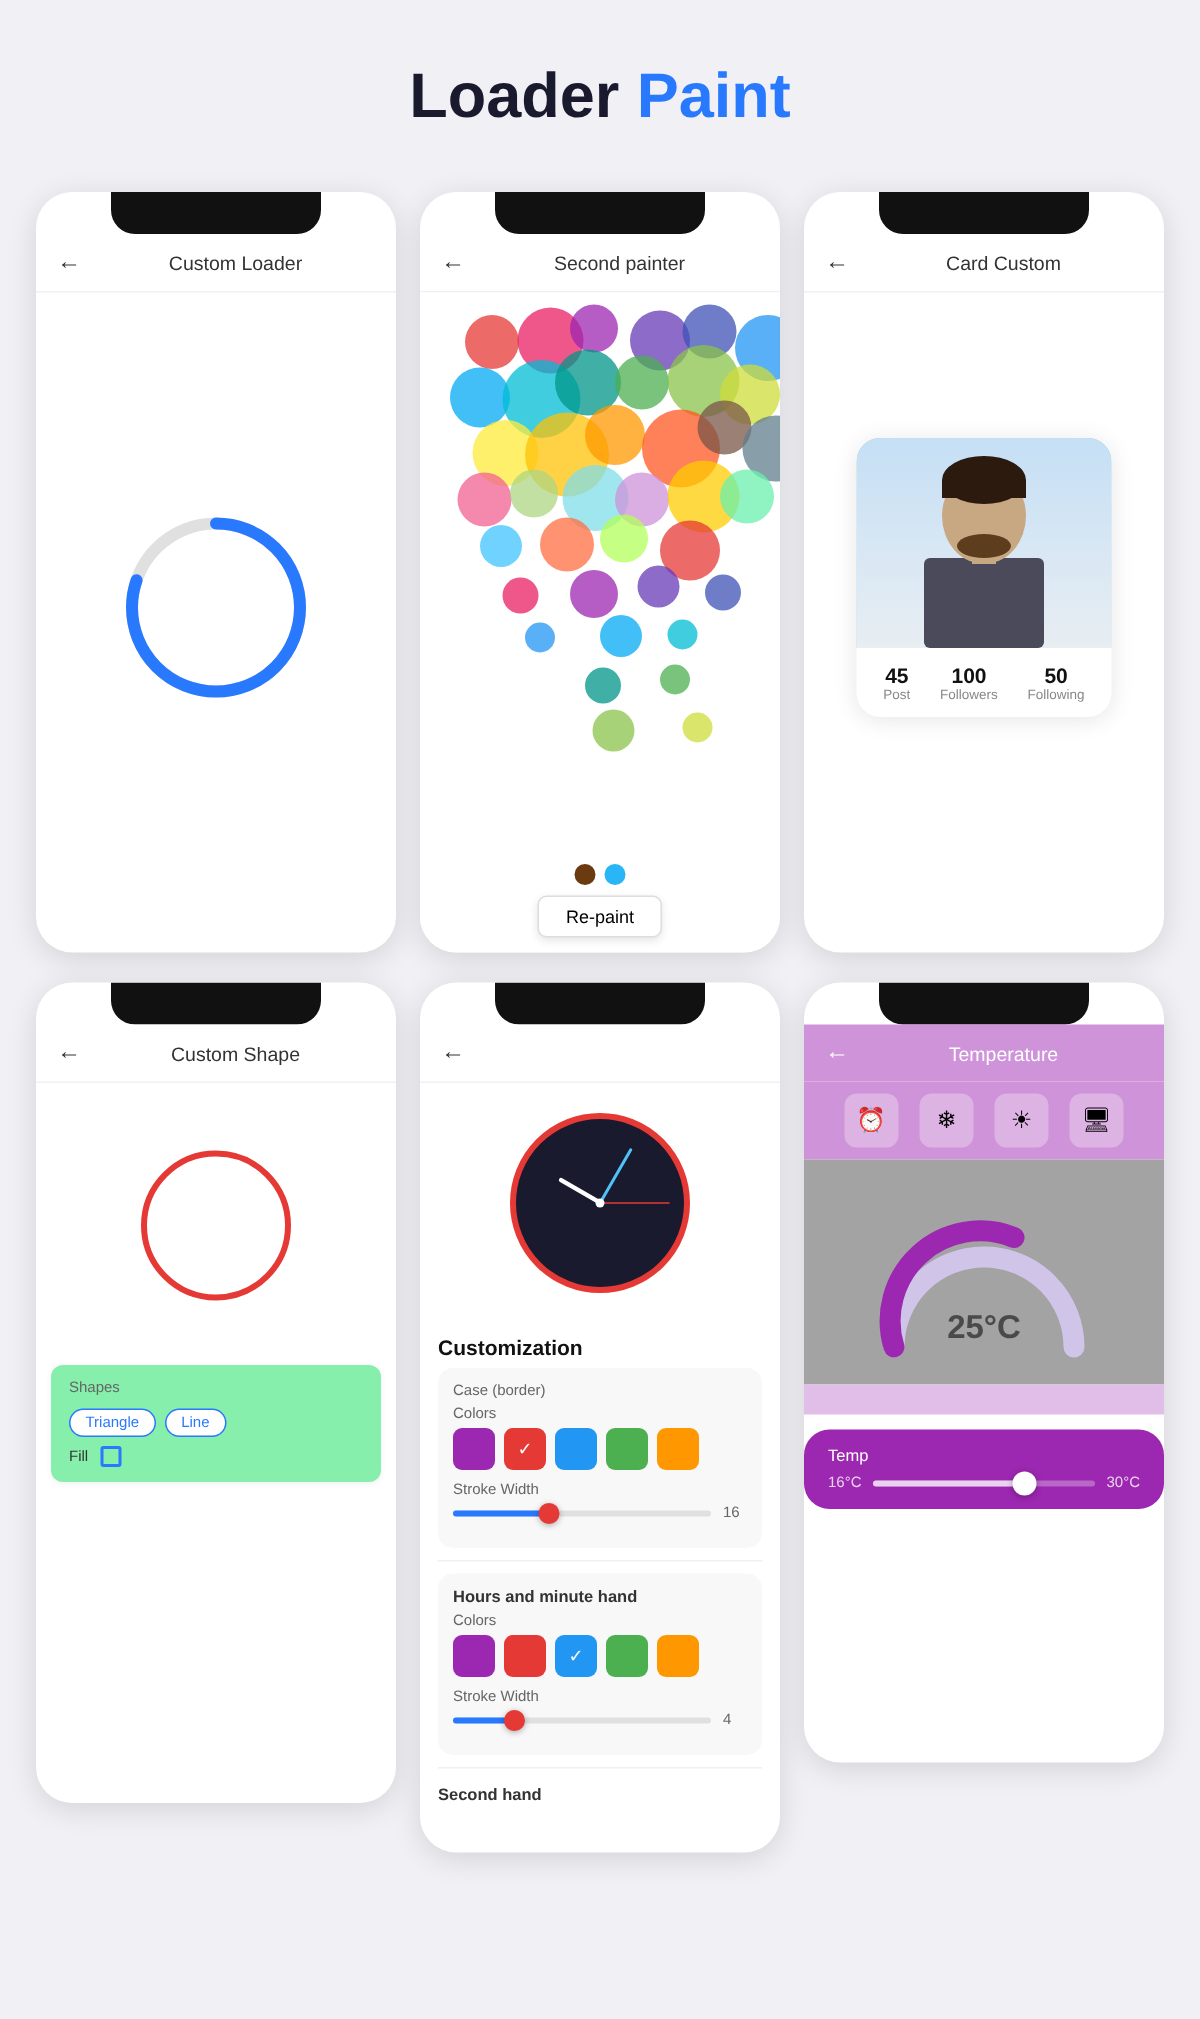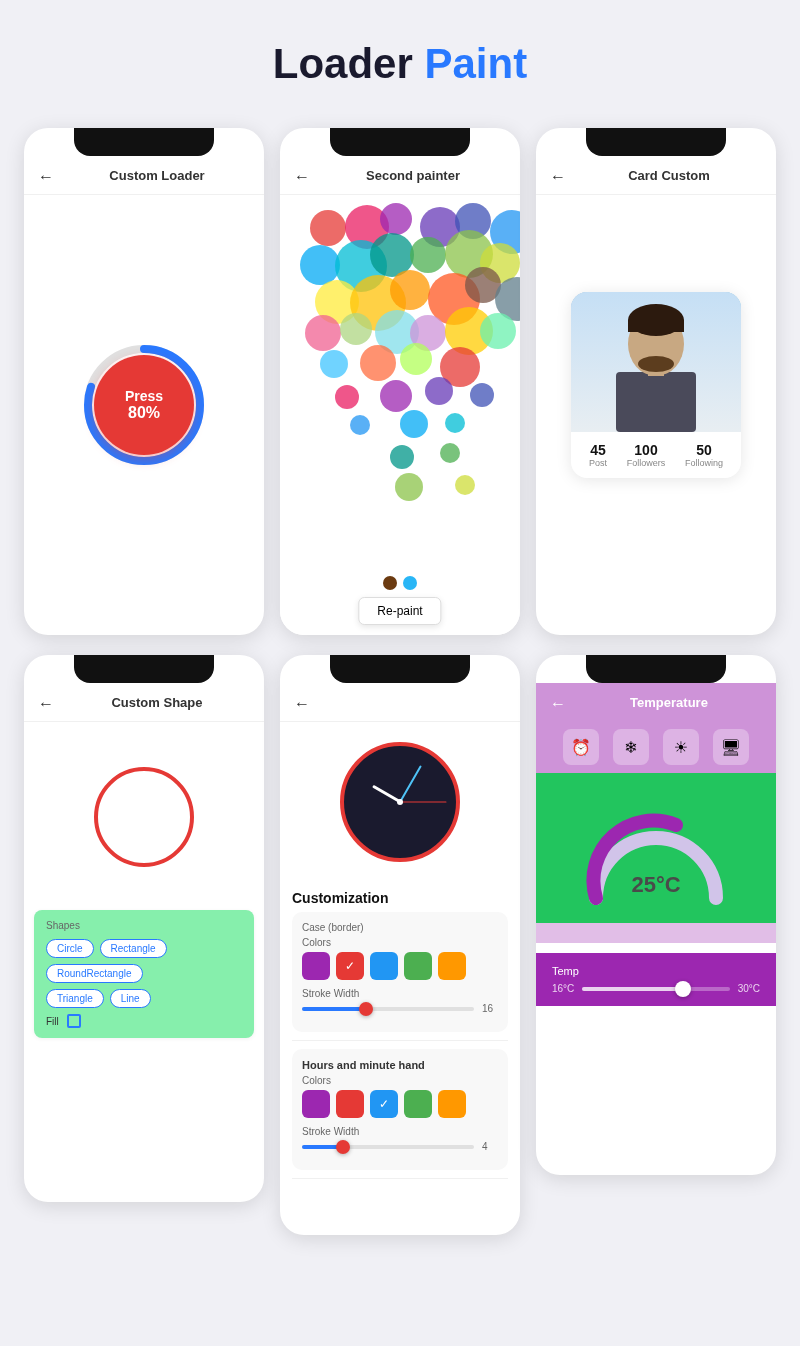--- a/index.html
+++ b/index.html
@@ -53,21 +53,21 @@
       background: #fff;
     }
     .phone-header .back-arrow {
       font-size: 16px;
       color: #333;
       margin-right: 10px;
     }
     .phone-header .title {
       font-size: 13px;
       color: #333;
-      font-weight: 700;
+      font-weight: 400;
       flex: 1;
       text-align: center;
     }
     .phone-content {
       padding: 0;
       min-height: 420px;
     }
 
     
     .loader-content {
@@ -385,39 +385,40 @@
       width: 36px;
       height: 36px;
       background: rgba(255,255,255,0.3);
       border-radius: 8px;
       display: flex;
       align-items: center;
       justify-content: center;
       font-size: 16px;
     }
     .temp-gauge-area {
-      background: #22c55e;
+      background: #a3a3a3;
       display: flex;
       align-items: flex-start;
       justify-content: center;
       padding: 30px 0 20px;
     }
     .gauge-container {
       position: relative;
       width: 160px;
       height: 100px;
     }
     .gauge-container svg {
       position: absolute;
       top: 0; left: 0;
     }
     .temp-slider-section {
       background: #9c27b0;
       padding: 12px 16px;
       margin-top: 10px;
+      border-radius: 17px;
     }
     .temp-slider-label {
       font-size: 11px;
       color: #fff;
       margin-bottom: 6px;
     }
     .temp-slider-row {
       display: flex;
       align-items: center;
       gap: 8px;
@@ -467,24 +468,20 @@
       <span class="title">Custom Loader</span>
     </div>
     <div class="phone-content loader-content">
       <div class="progress-ring-container">
         <svg width="130" height="130" viewBox="0 0 130 130">
 
           <circle cx="65" cy="65" r="56" fill="none" stroke="#e0e0e0" stroke-width="8"></circle>
 
           <circle cx="65" cy="65" r="56" fill="none" stroke="#2979ff" stroke-width="8" stroke-dasharray="352" stroke-dashoffset="70" stroke-linecap="round" transform="rotate(-90 65 65)"></circle>
         </svg>
-        <button class="press-btn">
-          <span>Press</span>
-          <span class="pct">80%</span>
-        </button>
       </div>
     </div>
   </div>
 
   <div class="phone" style="width:240px;">
     <div class="phone-notch"></div>
     <div class="phone-header">
       <span class="back-arrow">←</span>
       <span class="title">Second painter</span>
     </div>
@@ -598,25 +595,20 @@
       <span class="back-arrow">←</span>
       <span class="title">Custom Shape</span>
     </div>
     <div class="phone-content shape-content">
       <div class="shape-canvas">
         <div class="shape-circle"></div>
       </div>
       <div class="shapes-section">
         <div class="shapes-label">Shapes</div>
         <div class="shape-btns">
-          <button class="shape-btn">Circle</button>
-          <button class="shape-btn">Rectangle</button>
-          <button class="shape-btn">RoundRectangle</button>
-        </div>
-        <div class="shape-btns">
           <button class="shape-btn">Triangle</button>
           <button class="shape-btn">Line</button>
         </div>
         <div class="fill-row">
           <span>Fill</span>
           <div class="fill-checkbox" style="border-color:#2979ff;"></div>
         </div>
       </div>
     </div>
   </div>
@@ -678,20 +670,21 @@
         <div class="slider-row">
           <div class="slider-track">
             <div class="slider-fill" style="width:22%;"></div>
             <div class="slider-thumb" style="left:20%;"></div>
           </div>
           <span class="slider-value">4</span>
         </div>
       </div>
 
       <hr class="section-divider">
+      <div class="section-label" style="font-size:11px;font-weight:600;color:#333;padding:4px 0;">Second hand</div>
     </div>
   </div>
 
   <div class="phone temp-phone" style="min-height:520px;overflow:hidden;">
     <div class="phone-notch"></div>
     <div class="temp-header phone-header" style="background:#ce93d8;border-bottom:none;">
       <span class="back-arrow" style="color:#fff;">←</span>
       <span class="title" style="color:#fff;">Temperature</span>
     </div>
     <div class="temp-icons-row">

